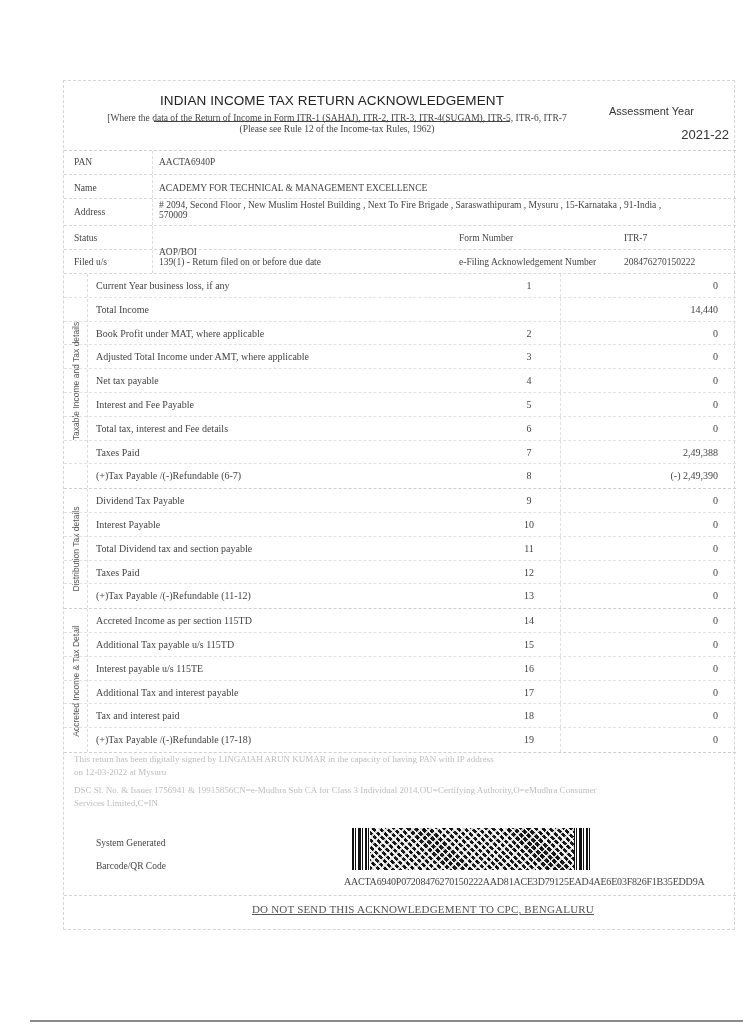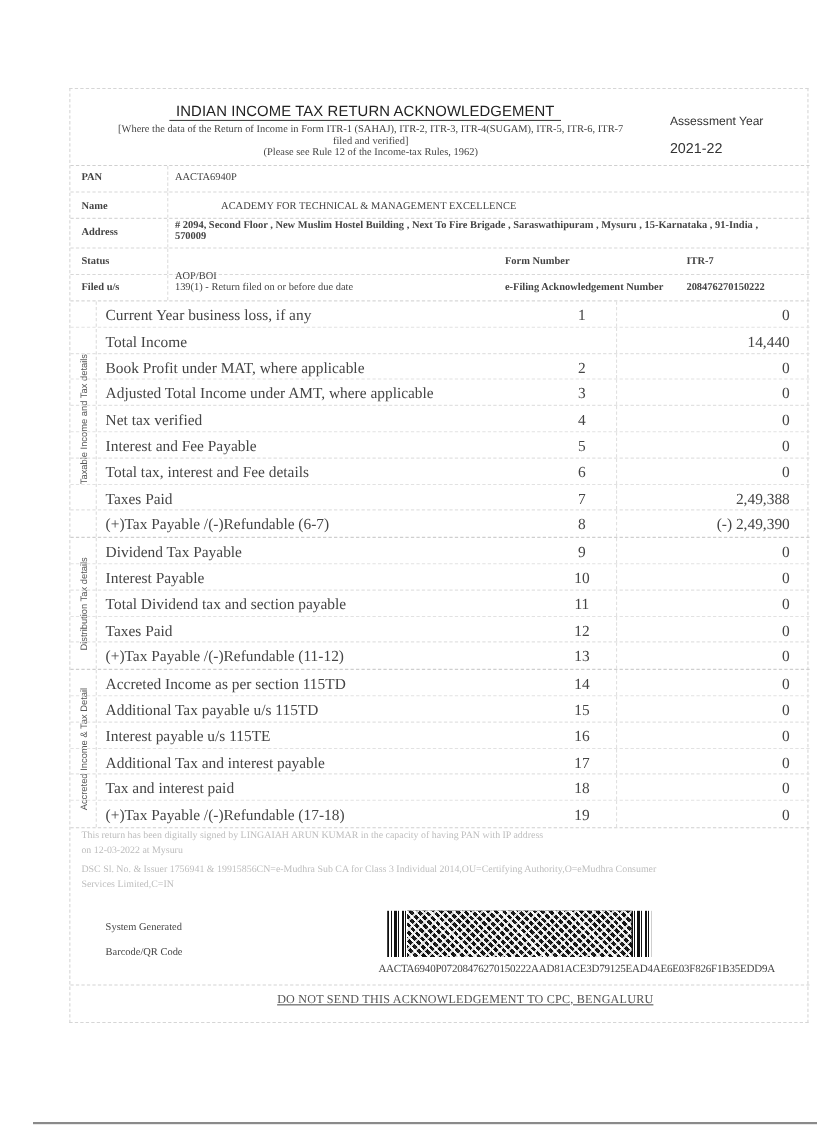--- a/index.html
+++ b/index.html
@@ -9,54 +9,54 @@
     .page {
       position: absolute; left: 63px; top: 80px; width: 672px; height: 850px;
       border: 1px dashed #d6d6d6;
     }
 
     
     .header { position: absolute; left: 0; top: 0; width: 672px; height: 70px; border-bottom: 1px dashed #d0d0d0; }
     .header .title {
       position: absolute; left: 90px; top: 12px; width: 356px; text-align: center;
       font-family: "Liberation Sans", sans-serif; font-size: 13.5px; color: #222;
-      border-bottom: 1.5px solid #444; padding-bottom: 1px; letter-spacing: 0.1px;
+      border-bottom: 1.5px solid #444; padding-bottom: 13px; letter-spacing: 0.1px;
     }
     .header .sub {
       position: absolute; left: 8px; top: 32px; width: 530px; text-align: center;
       font-size: 9.5px; line-height: 10.5px; color: #444;
     }
     .header .ay-label {
       position: absolute; left: 545px; top: 24px; width: 120px; text-align: left;
       font-family: "Liberation Sans", sans-serif; font-size: 11px; color: #333;
     }
     .header .ay-value {
-      position: absolute; left: 545px; top: 46px; width: 120px; text-align: left;
+      position: absolute; left: 545px; top: 46px; width: 120px; text-align: right;
       font-family: "Liberation Sans", sans-serif; font-size: 13px; color: #333;
     }
 
     
     .info { position: absolute; left: 0; top: 70px; width: 672px; }
     .irow { position: relative; border-bottom: 1px dashed #d8d8d8; font-size: 9.5px; color: #444; }
-    .irow .lbl { position: absolute; left: 10px; font-weight: bold; }
+    .irow .lbl { position: absolute; left: 10px; }
     .irow .val { position: absolute; left: 95px; }
     .irow .vdiv { position: absolute; left: 88px; top: 0; bottom: 0; border-left: 1px dashed #dedede; }
 
     
     .details { position: absolute; left: 0; top: 193px; width: 672px; }
     .section { position: relative; border-bottom: 1px dashed #cfcfcf; }
     .section .side {
       position: absolute; left: 0; top: 0; bottom: 0; width: 24px; border-right: 1px dashed #dcdcdc;
     }
     .section .side span {
       position: absolute; left: 50%; top: 50%; white-space: nowrap;
       transform: translate(-50%, -50%) rotate(-90deg);
       font-family: "Liberation Sans", sans-serif; font-size: 8.5px; color: #555;
     }
-    .drow { position: relative; height: 23.8px; border-bottom: 1px dashed #e2e2e2; font-size: 14px; color: #444; }
+    .drow { position: relative; height: 23.8px; border-bottom: 1px dashed #e2e2e2; font-size: 10px; color: #444; }
     .drow:last-child { border-bottom: none; }
     .drow .desc { position: absolute; left: 32px; top: 6px; }
     .drow .num { position: absolute; left: 440px; width: 50px; top: 6px; text-align: center; }
     .drow .amt { position: absolute; right: 18px; top: 6px; text-align: right; }
     .drow .cdiv { position: absolute; left: 496px; top: 0; bottom: 0; border-left: 1px dashed #e0e0e0; }
 
     
     .verify { position: absolute; left: 10px; top: 672px; width: 650px; font-size: 9px; color: #bdbdbd; line-height: 13px; }
     .verify p { margin-bottom: 5px; }
 
@@ -91,42 +91,41 @@
   </style>
 </head>
 <body>
 
 <div class="page">
 
   <div class="header">
     <div class="title">INDIAN INCOME TAX RETURN ACKNOWLEDGEMENT</div>
     <div class="sub">
       <div>[Where the data of the Return of Income in Form ITR-1 (SAHAJ), ITR-2, ITR-3, ITR-4(SUGAM), ITR-5, ITR-6, ITR-7</div>
-      <div>filed and verified]</div>
       <div>(Please see Rule 12 of the Income-tax Rules, 1962)</div>
     </div>
     <div class="ay-label">Assessment Year</div>
     <div class="ay-value">2021-22</div>
   </div>
 
   <div class="info">
     <div class="irow" style="height:24px;">
       <span class="vdiv"></span>
       <span class="lbl" style="top:6px;">PAN</span>
       <span class="val" style="top:6px;">AACTA6940P</span>
     </div>
     <div class="irow" style="height:24px;">
       <span class="vdiv"></span>
       <span class="lbl" style="top:8px;">Name</span>
-      <span class="val" style="top:8px;margin-left:42px;">ACADEMY FOR TECHNICAL &amp; MANAGEMENT EXCELLENCE</span>
+      <span class="val" style="top:8px;">ACADEMY FOR TECHNICAL &amp; MANAGEMENT EXCELLENCE</span>
     </div>
     <div class="irow" style="height:27px;">
       <span class="vdiv"></span>
       <span class="lbl" style="top:8px;">Address</span>
-      <span class="val" style="top:1px; line-height:10px;font-weight:bold;">
+      <span class="val" style="top:1px; line-height:10px;">
         <span># 2094, Second Floor , New Muslim Hostel Building , Next To Fire Brigade , Saraswathipuram , Mysuru , 15-Karnataka , 91-India ,</span><br>
         <span>570009</span>
       </span>
     </div>
     <div class="irow" style="height:24px;">
       <span class="vdiv"></span>
       <span class="lbl" style="top:7px;">Status</span>
       <span class="val" style="top:21px;">AOP/BOI</span>
       <span class="lbl" style="left:395px; top:7px;">Form Number</span>
       <span class="lbl" style="left:560px; top:7px;">ITR-7</span>
@@ -165,21 +164,21 @@
           <span class="amt">0</span>
         </div>
       <div class="drow">
           <span class="cdiv"></span>
           <span class="desc">Adjusted Total Income under AMT, where applicable</span>
           <span class="num">3</span>
           <span class="amt">0</span>
         </div>
       <div class="drow">
           <span class="cdiv"></span>
-          <span class="desc">Net tax verified</span>
+          <span class="desc">Net tax payable</span>
           <span class="num">4</span>
           <span class="amt">0</span>
         </div>
       <div class="drow">
           <span class="cdiv"></span>
           <span class="desc">Interest and Fee Payable</span>
           <span class="num">5</span>
           <span class="amt">0</span>
         </div>
       <div class="drow">

